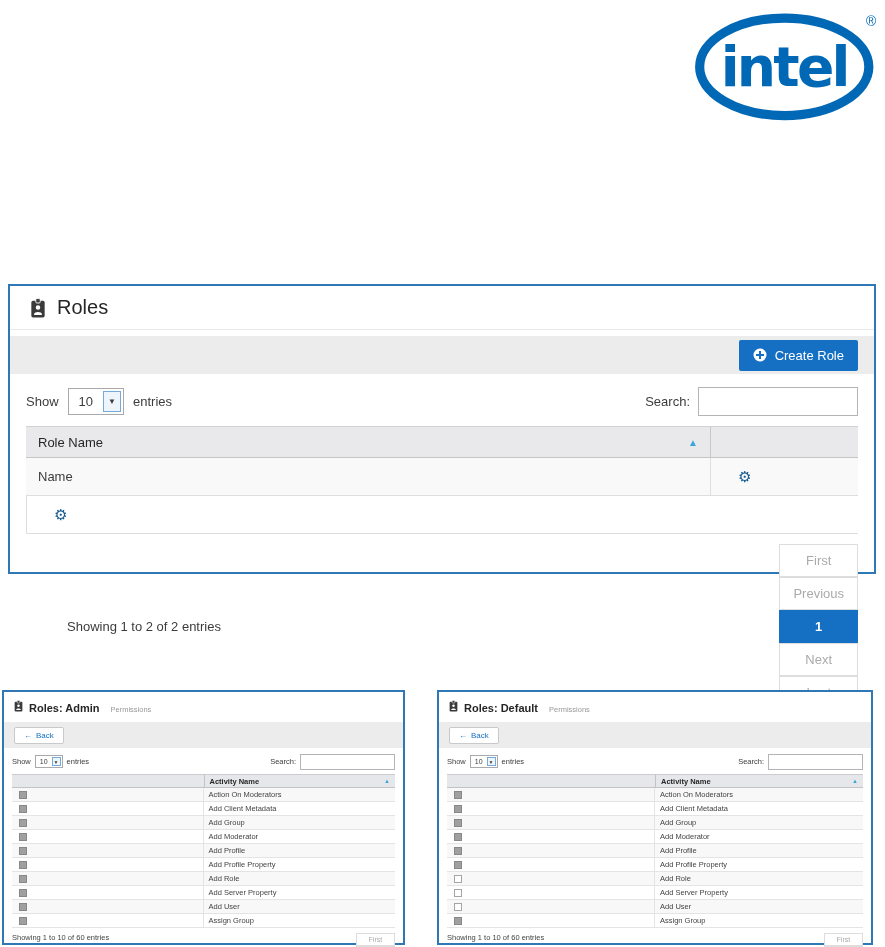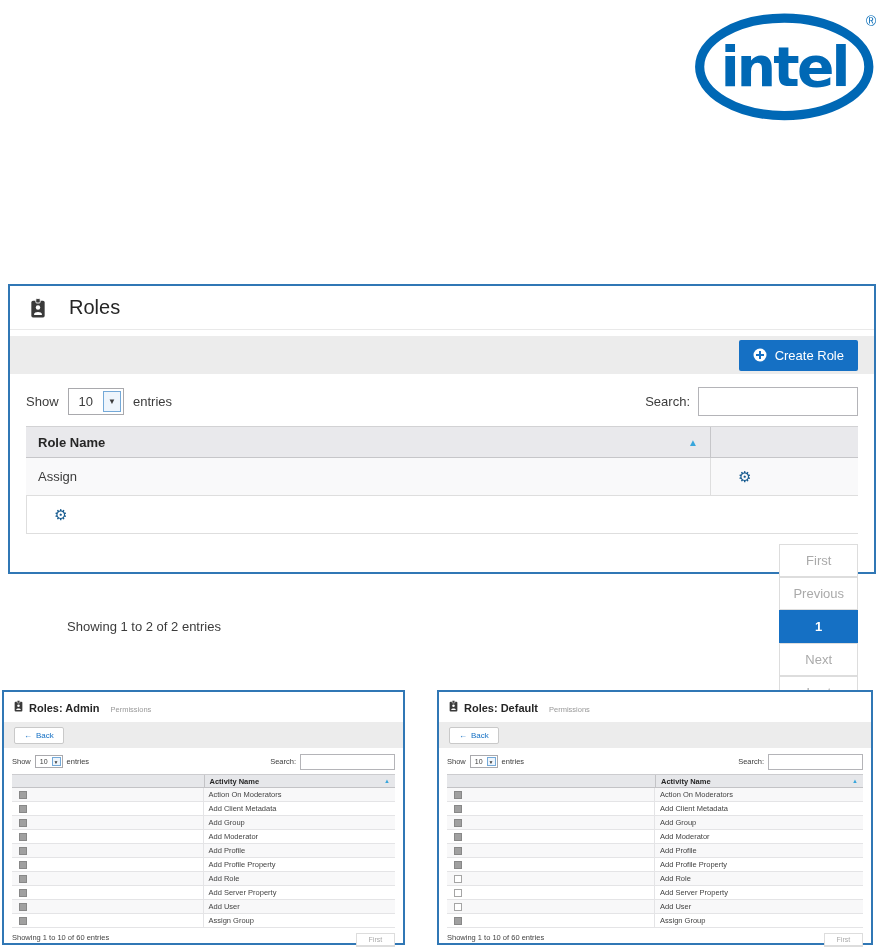--- a/index.html
+++ b/index.html
@@ -15,34 +15,34 @@
   .pg-btn.link { color:#1570c4; cursor:pointer; }
   .pg-btn.active { background:#1570c4; border-color:#1570c4; color:#fff; font-weight:bold; }
   .pg-main { padding:8px 13px; font-size:13px; }
   .pg-small { padding:2px 5px; font-size:7px; }
   .sort-arrow { color:#38a6dc; }
   .fake-select { display:inline-flex; align-items:center; border:1px solid #a9a9ad; background:#fff; }
   .sel-btn { display:flex; align-items:center; justify-content:center; background:#eef5fc; border:1px solid #74a9d8; color:#3c3c3c; }
 
   
   .main-panel { position:absolute; left:8px; top:284px; width:868px; height:290px; border:2px solid #3077b5; background:#fff; }
-  .title-row { height:44px; display:flex; align-items:center; gap:23px; padding:0 20px; border-bottom:1px solid #e9e9e9; }
+  .title-row { height:44px; display:flex; align-items:center; gap:11px; padding:0 20px; border-bottom:1px solid #e9e9e9; }
   .title-text { font-size:20px; color:#262626; }
   .toolbar { margin-top:6px; height:38px; background:#ececec; display:flex; align-items:center; justify-content:flex-end; padding-right:16px; }
   .create-btn { display:flex; align-items:center; gap:8px; background:#1570c4; color:#fff; border:none; border-radius:2px; font-size:13px; padding:8px 14px; cursor:pointer; font-family:inherit; }
   .controls { margin-top:12px; padding:0 16px; display:flex; align-items:center; justify-content:space-between; height:30px; font-size:13px; color:#3c3c3c; }
   .controls-left { display:flex; align-items:center; gap:9px; }
   .sel-main { height:27px; }
   .sel-main .sel-value { padding:0 10px; font-size:13px; color:#3c3c3c; }
   .sel-main .sel-btn { width:18px; height:21px; margin-right:2px; font-size:8px; }
   .controls-right { display:flex; align-items:center; gap:8px; }
   .search-main { width:160px; height:29px; border:1px solid #b4b4b8; font-size:13px; padding:0 6px; }
   .rtable { margin:10px 16px 0; }
   .thead { display:flex; align-items:center; height:32px; background:#e9e9ec; border-top:1px solid #d2d2d4; border-bottom:1px solid #c6c6c9; }
-  .th-name { flex:1; display:flex; align-items:center; justify-content:space-between; padding:4px 12px; font-size:13px; font-weight:bold; color:#262626; height:100%; }
+  .th-name { flex:1; display:flex; align-items:center; justify-content:space-between; padding:4px 12px; font-size:13px; font-weight:normal; color:#262626; height:100%; }
   .th-name .sort-arrow { font-size:10px; }
   .th-actions { width:148px; height:100%; border-left:1px solid #c6c6c9; }
   .trow { display:flex; align-items:center; height:38px; border-bottom:1px solid #dedede; font-size:13px; color:#3c3c3c; }
   .trow.odd { background:#f9f9fa; }
   .td-name { flex:1; padding-left:12px; }
   .td-actions { width:148px; height:100%; border-left:1px solid #dedede; display:flex; align-items:center; padding-left:27px; }
   .gear { color:#185c90; font-size:15px; cursor:pointer; line-height:1; }
   .mfooter { display:flex; align-items:center; justify-content:space-between; padding:10px 16px 0;margin-left:41px; }
   .minfo { font-size:13px; color:#3c3c3c; }
 
@@ -127,21 +127,21 @@
   <div class="rtable">
     <div class="thead">
       <div class="th-name">
         <span>Role Name</span>
         <span class="sort-arrow">▲</span>
       </div>
       <div class="th-actions"></div>
     </div>
     <div>
         <div class="trow odd">
-          <div class="td-name">Assign</div>
+          <div class="td-name">Name</div>
           <div class="td-actions">
             <span class="gear">⚙</span>
           </div>
         </div>
         <div class="trow">
           <div class="td-actions">
             <span class="gear">⚙</span>
           </div>
         </div>
       </div>

